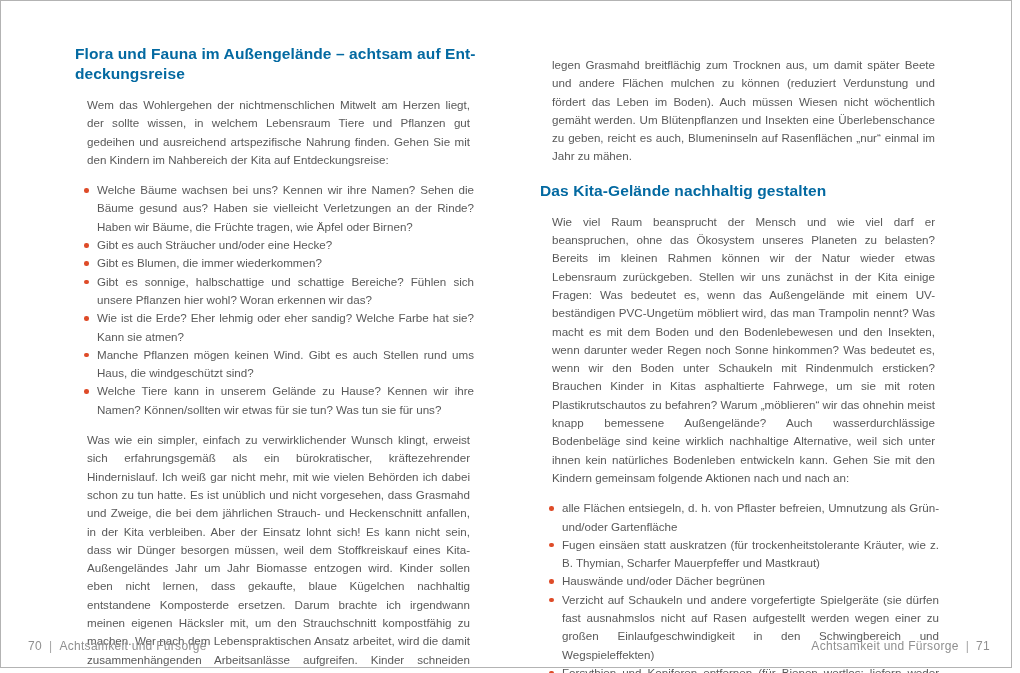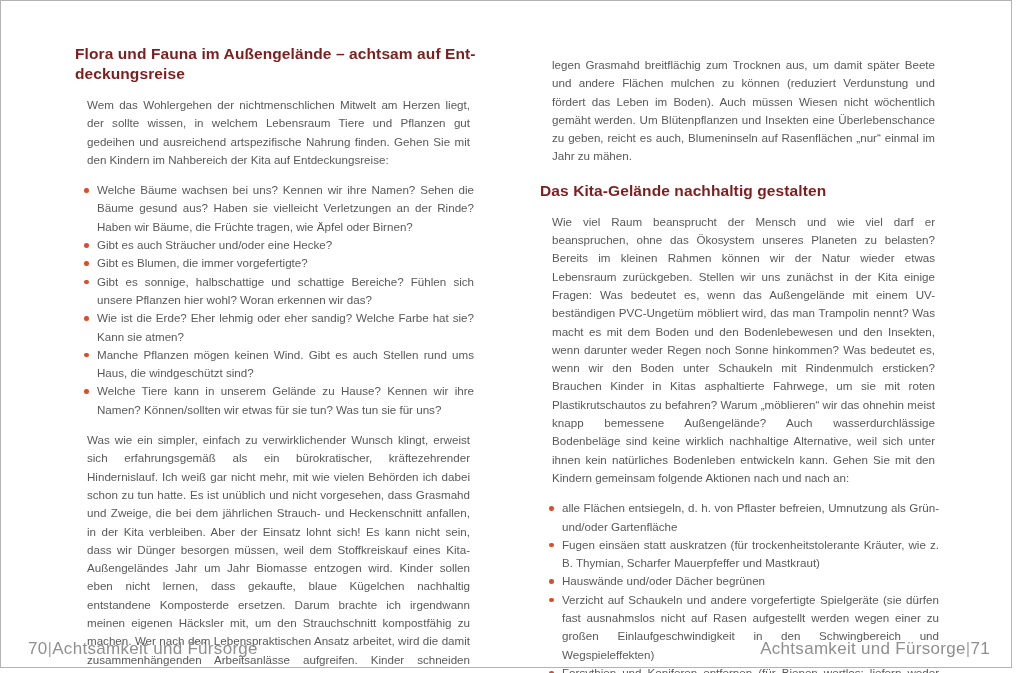--- a/index.html
+++ b/index.html
@@ -19,21 +19,21 @@
     pointer-events: none;
   }
   .column {
     position: absolute; top: 44px; width: 407px;
   }
   .column-left  { left: 75px; }
   .column-right { left: 540px; }
   h2.section-heading {
     font-size: 15.5px; line-height: 20px;
     font-weight: bold;
-    color: #7f1d1d;
+    color: #0369a1;
     margin: 0 0 5px 0;
     white-space: pre-line;
     letter-spacing: 0.1px;
   }
   h2.spaced { margin-top: 15px; }
   p.body-text {
     font-size: 11.6px; line-height: 18.3px;
     text-align: justify;
     margin: 12px;
   }
@@ -45,24 +45,24 @@
   }
   .bullet-dot {
     position: absolute; left: 1px; top: 7px;
     width: 4.5px; height: 4.5px;
     border-radius: 50%;
     background: #de4b28;
   }
   .li-text { display: block; text-align: justify; }
   .footer {
     position: absolute; top: 639px;
-    font-size: 17px;
+    font-size: 12px;
     color: #8f8f8f;
     letter-spacing: 0.3px;
-    display: flex; 
+    display: flex; gap: 7px;
     white-space: nowrap;
   }
   .footer-left  { left: 28px; }
   .footer-right { right: 30px; }
   .footer .sep { color: #a5a5a5; }
 </style>
 </head>
 <body>
 
 <div class="page-frame"></div>
@@ -75,21 +75,21 @@
     <li>
       <span class="bullet-dot"></span>
       <span class="li-text">Welche Bäume wachsen bei uns? Kennen wir ihre Namen? Sehen die Bäume gesund aus? Haben sie vielleicht Verletzungen an der Rinde? Haben wir Bäume, die Früchte tragen, wie Äpfel oder Birnen?</span>
     </li>
     <li>
       <span class="bullet-dot"></span>
       <span class="li-text">Gibt es auch Sträucher und/oder eine Hecke?</span>
     </li>
     <li>
       <span class="bullet-dot"></span>
-      <span class="li-text">Gibt es Blumen, die immer vorgefertigte?</span>
+      <span class="li-text">Gibt es Blumen, die immer wiederkommen?</span>
     </li>
     <li>
       <span class="bullet-dot"></span>
       <span class="li-text">Gibt es sonnige, halbschattige und schattige Bereiche? Fühlen sich unsere Pflanzen hier wohl? Woran erkennen wir das?</span>
     </li>
     <li>
       <span class="bullet-dot"></span>
       <span class="li-text">Wie ist die Erde? Eher lehmig oder eher sandig? Welche Farbe hat sie? Kann sie atmen?</span>
     </li>
     <li>

